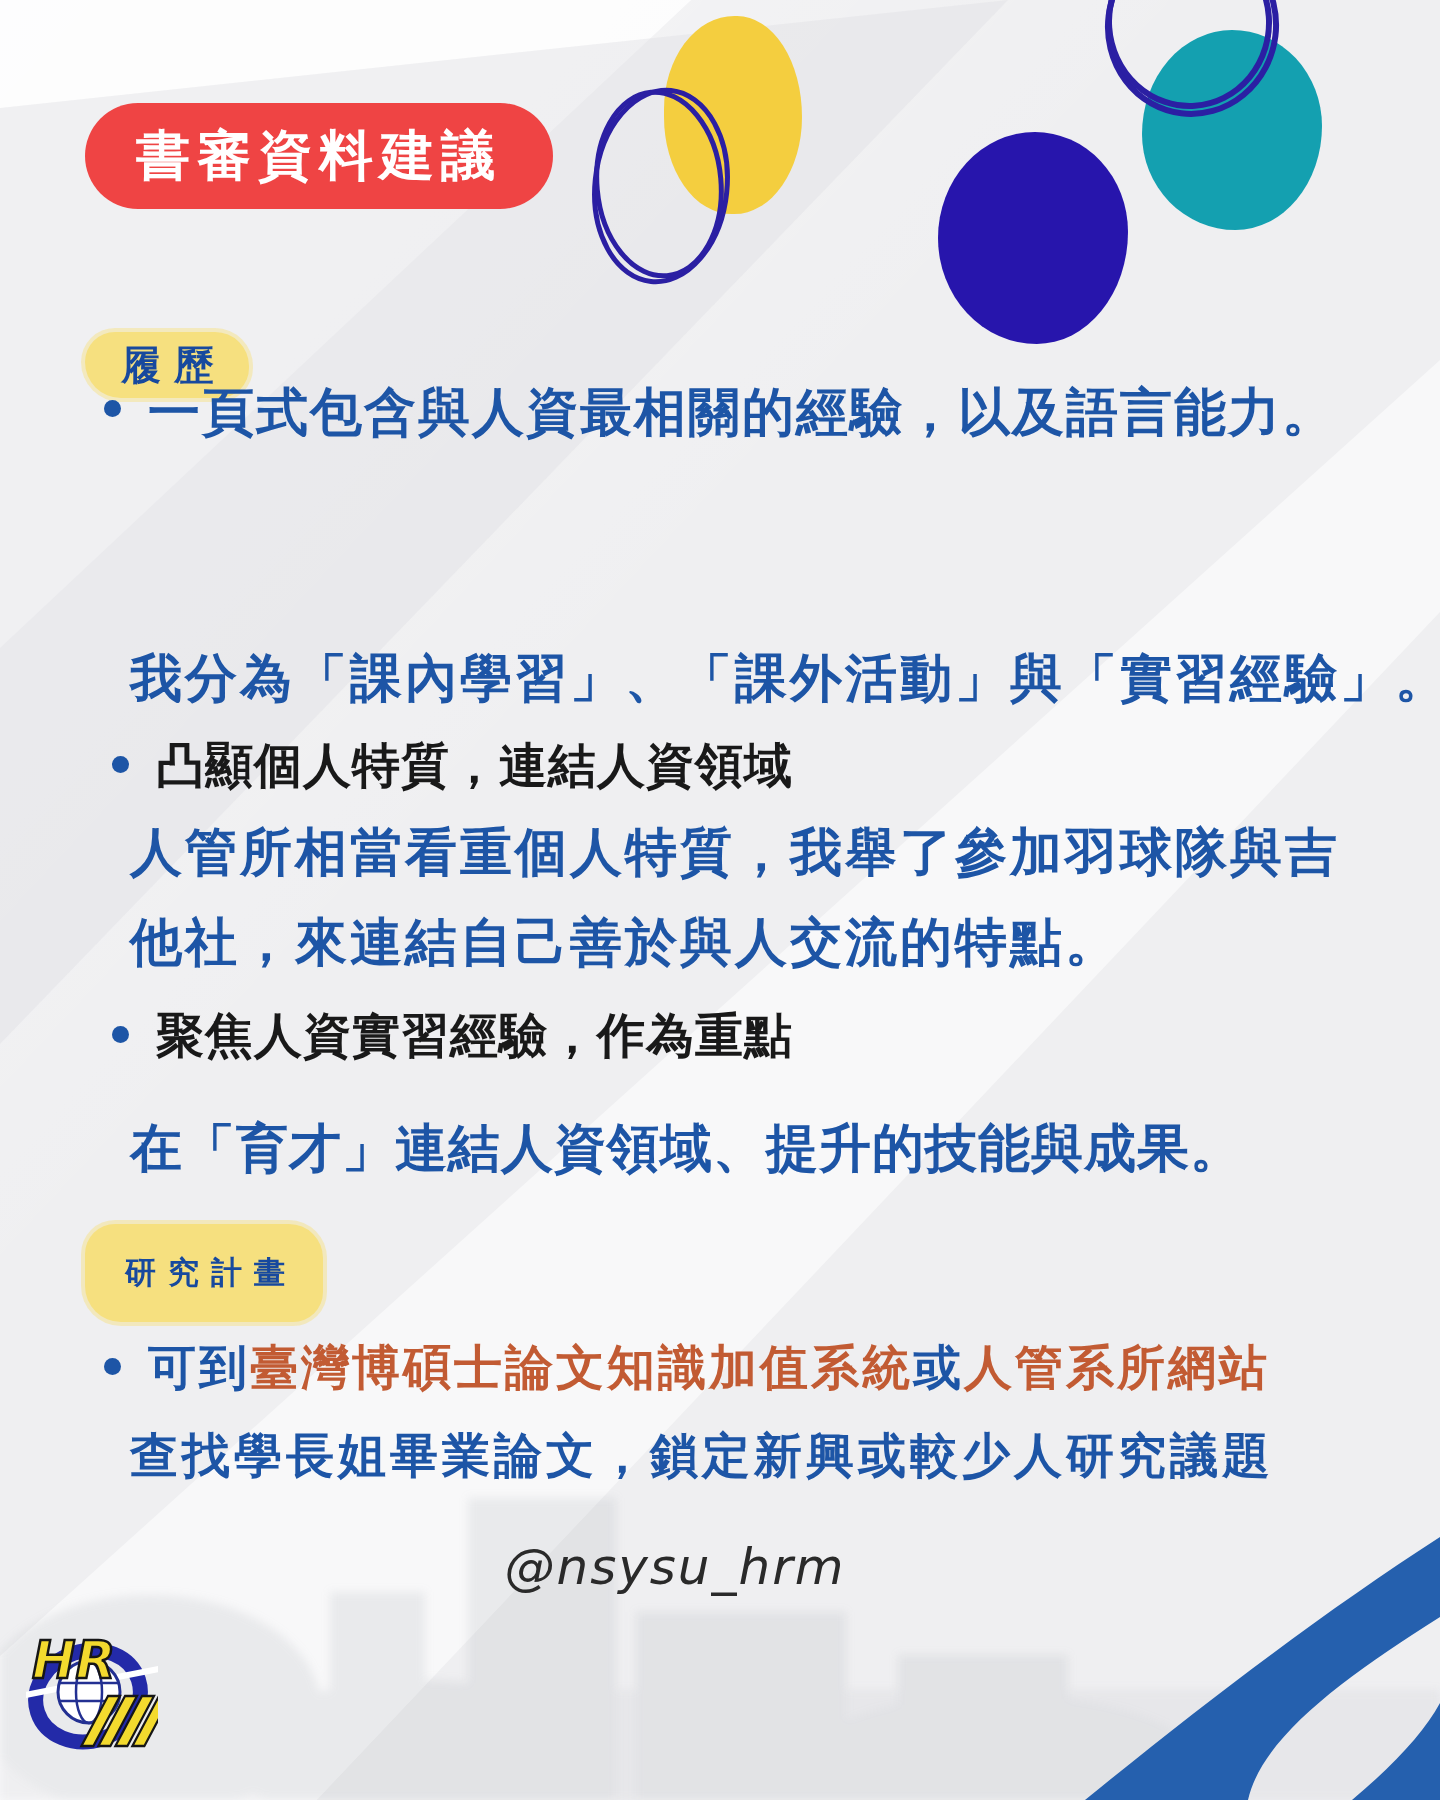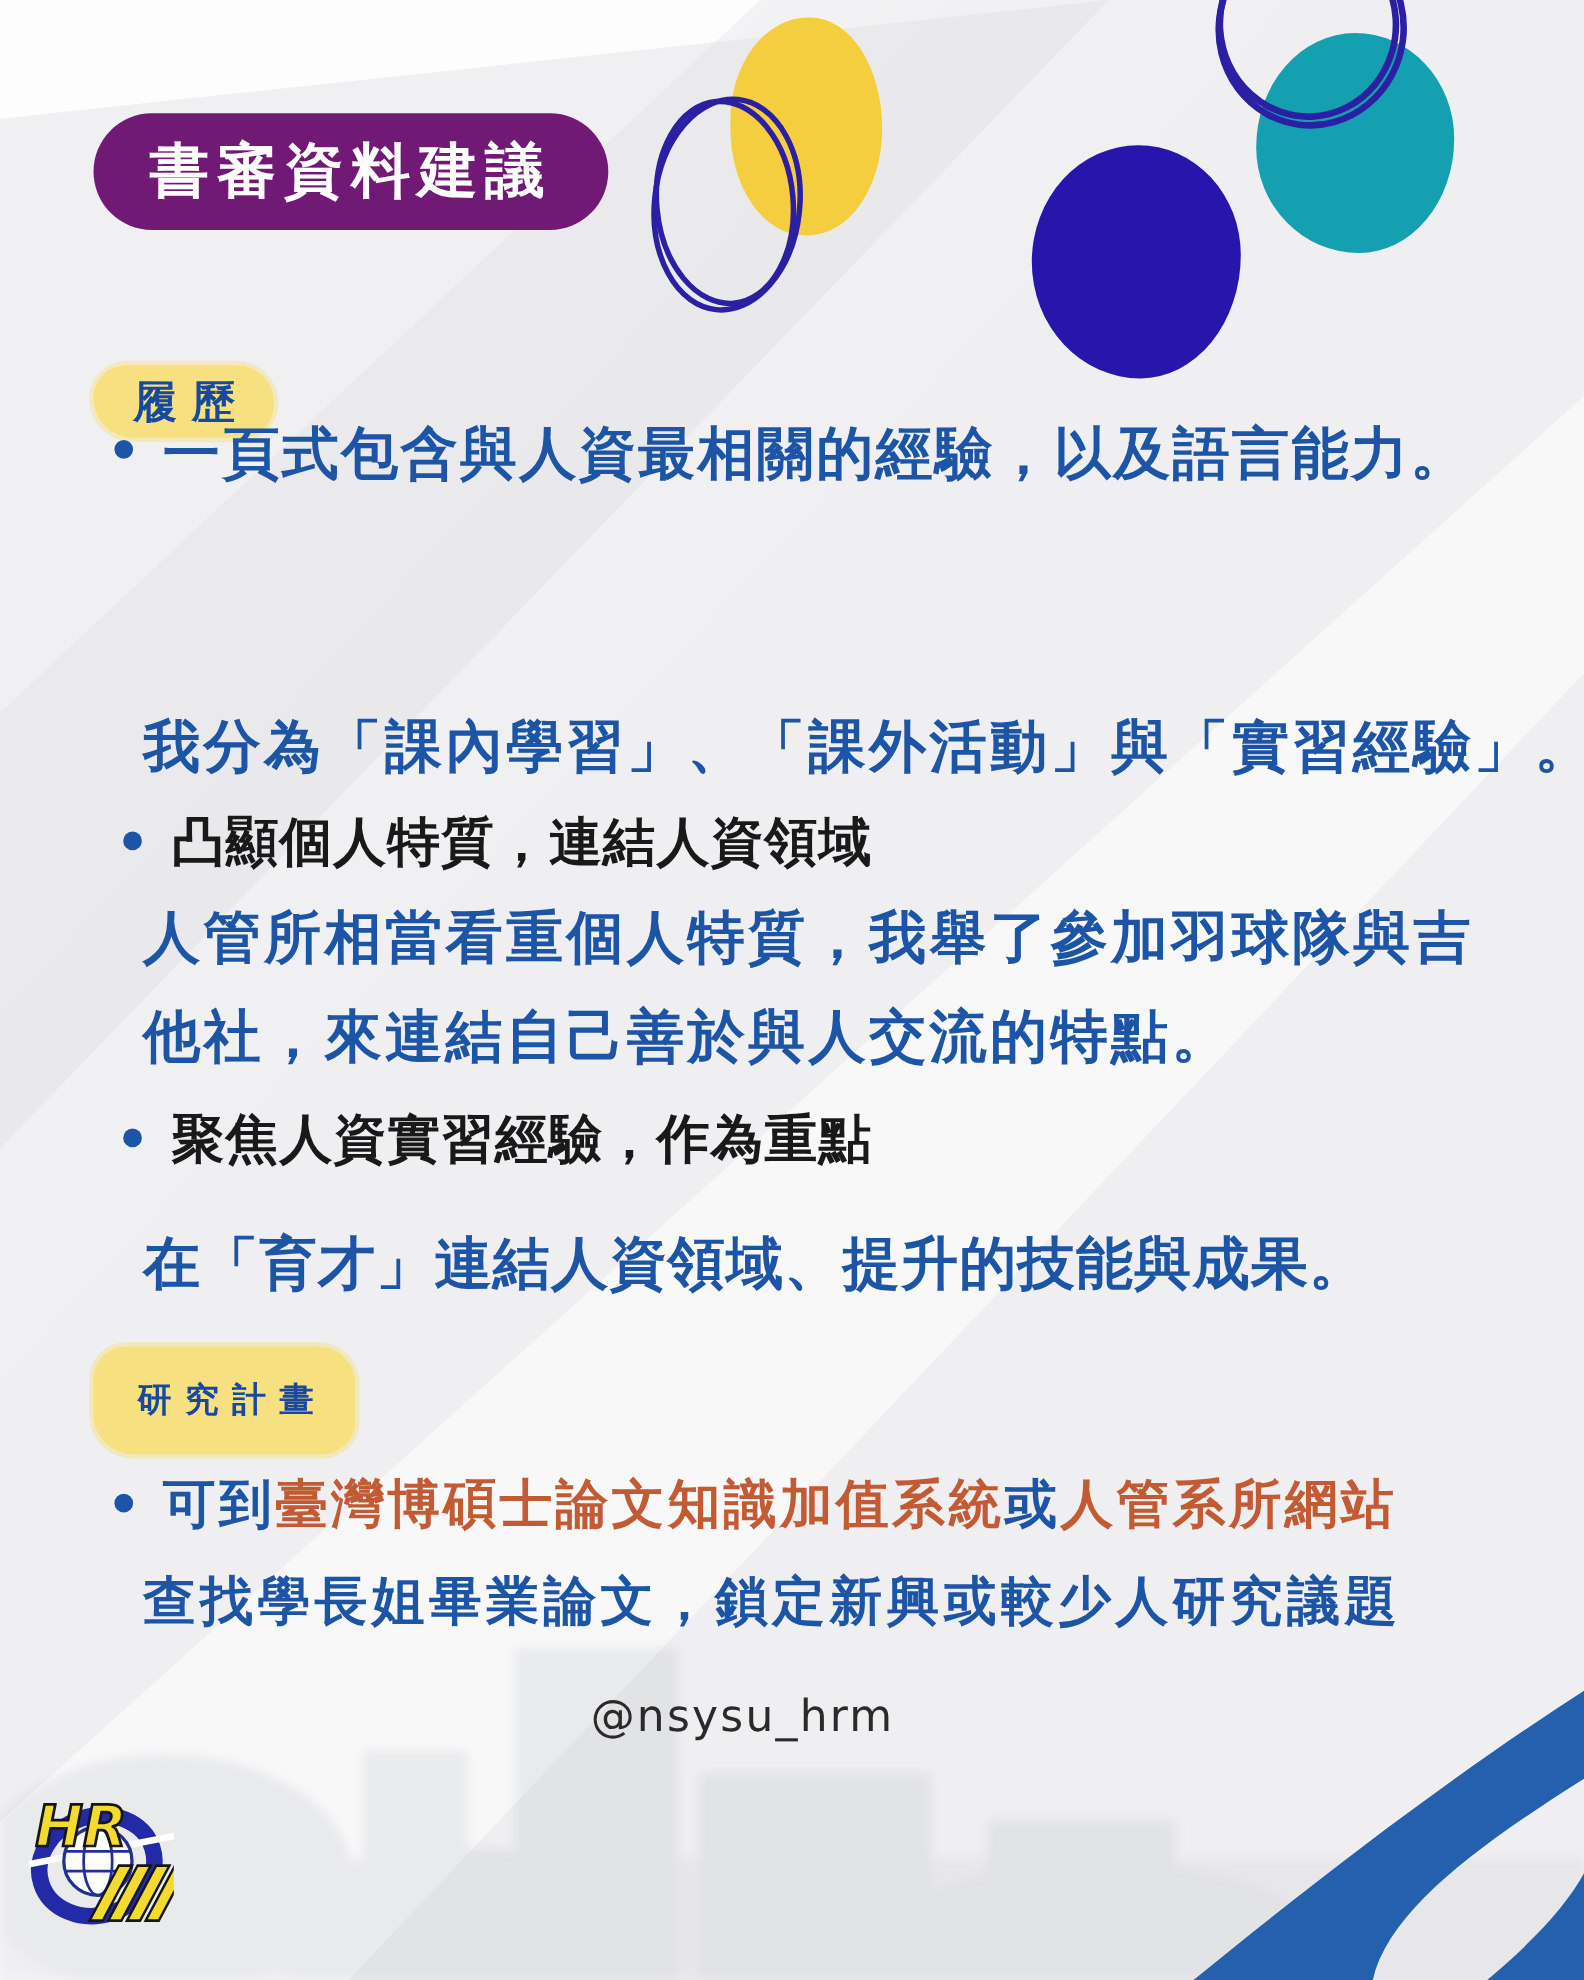--- a/index.html
+++ b/index.html
@@ -16,21 +16,21 @@
   
   .blob{position:absolute;}
   .blob-yellow{left:664px;top:16px;width:138px;height:198px;background:#F4CE3F;border-radius:52% 48% 50% 50%/48% 52% 50% 50%;}
   .blob-indigo{left:938px;top:132px;width:190px;height:212px;background:#2715AC;border-radius:51% 49% 48% 52%/50% 47% 53% 50%;}
   .blob-teal{left:1142px;top:30px;width:180px;height:200px;background:#14A0B0;border-radius:50% 50% 48% 52%/52% 48% 52% 48%;}
   .ring{position:absolute;}
   .ring1{left:586px;top:80px;}
   .ring2{left:1096px;top:-68px;}
 
   
-  .header-badge{position:absolute;left:85px;top:103px;width:468px;height:106px;background:#701a75;
+  .header-badge{position:absolute;left:85px;top:103px;width:468px;height:106px;background:#ef4444;
     border-radius:54px;display:flex;align-items:center;justify-content:center;
     color:#FFFFFF;font-size:54px;font-weight:900;letter-spacing:7px;}
 
   
   .sec-badge{position:absolute;background:#F6E07F;color:#17499E;font-weight:900;
     display:flex;align-items:center;justify-content:center;
     border-radius:30px 34px 30px 36px;box-shadow:0 0 0 4px rgba(246,224,127,.45);}
   .sec-badge.b2{height:66px;font-size:40px;letter-spacing:13px;padding:0 22px 0 36px;margin-top:40px;}
   .sec-badge.b4{height:98px;font-size:31px;letter-spacing:12px;padding:0 26px 0 40px;align-items:center;}
   #badge-resume{left:85px;top:292px;}
@@ -48,21 +48,21 @@
   #desc-s2a  {top:644px;left:130px;letter-spacing:3px;}
   #title-s2b {top:734px;left:156px;}
   #desc-s2b1 {top:818px;left:130px;letter-spacing:3px;}
   #desc-s2b2 {top:908px;left:130px;letter-spacing:3px;}
   #title-s2c {top:1004px;left:156px;}
   #desc-s2c  {top:1114px;left:130px;letter-spacing:1px;}
   #line-s3a  {top:1336px;left:148px;font-size:48px;letter-spacing:3px;}
   #line-s3b  {top:1424px;left:130px;font-size:48px;letter-spacing:4px;}
 
   .handle{position:absolute;top:1538px;left:0;width:1350px;text-align:center;
-    font-size:40px;font-weight:400;color:#2A2A2A;letter-spacing:2px;}
+    font-size:50px;font-weight:400;color:#2A2A2A;letter-spacing:2px;font-style:italic;}
 
   .logo{position:absolute;left:26px;top:1622px;}
   .swoosh{position:absolute;left:0;top:0;pointer-events:none;}
   .city{position:absolute;left:0;top:0;pointer-events:none;filter:blur(5px);}
 </style>
 </head>
 <body>
 
 <div class="canvas">
 

